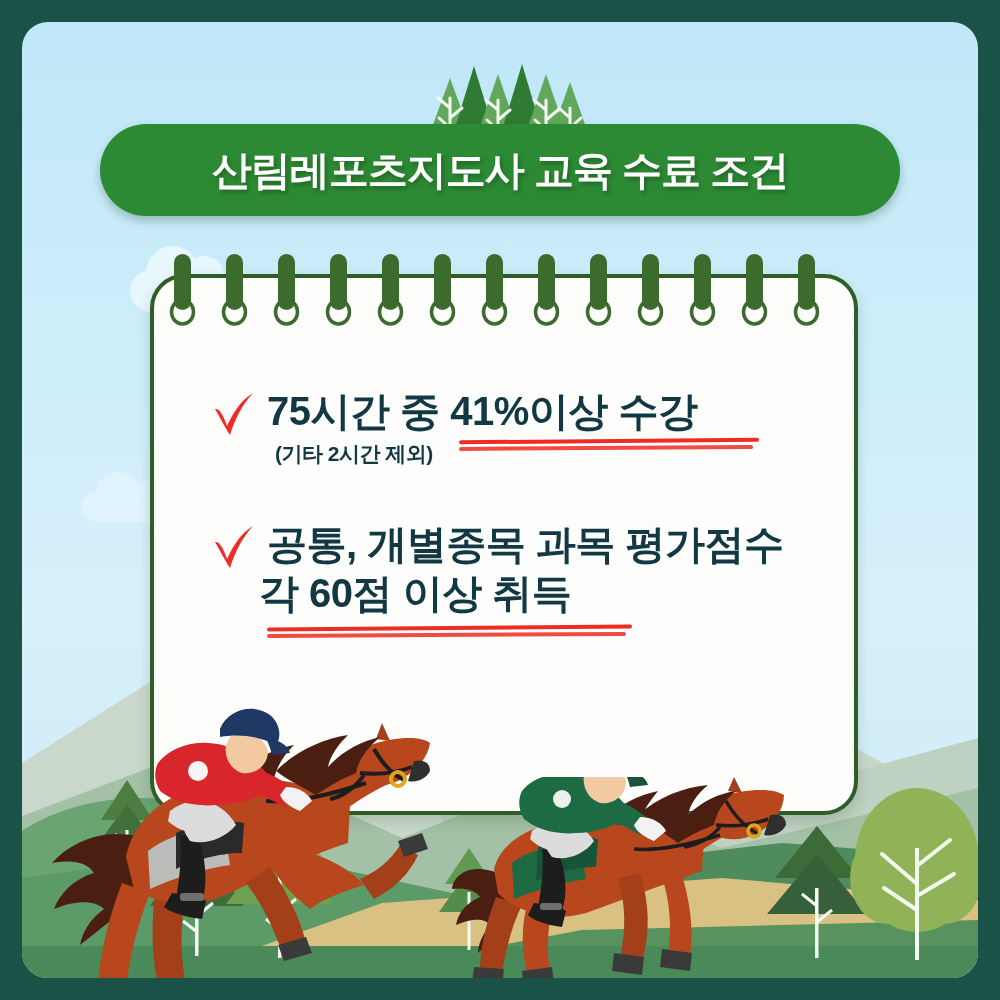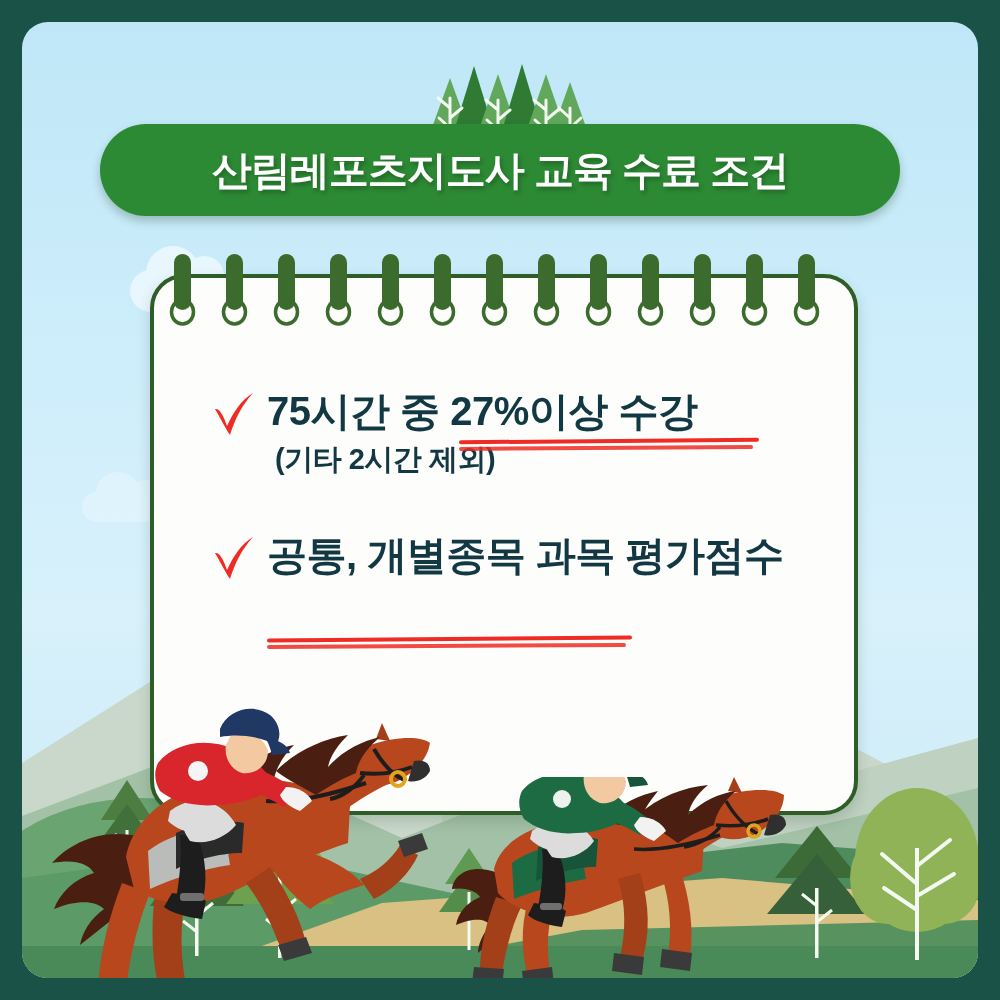--- a/index.html
+++ b/index.html
@@ -139,21 +139,21 @@
     display: block;
     font-size: 40px;
     font-weight: 700;
     color: #113843;
     line-height: 1.22;
     white-space: nowrap;
     letter-spacing: -.5px;
   }
   .sub {
     display: block;
-    font-size: 29px;
+    font-size: 21px;
     font-weight: 700;
     color: #113843;
     line-height: 1.35;
     margin-top: 4px;
     margin-left: 8px;
     white-space: nowrap;
     letter-spacing: -.5px;
   }
 
   
@@ -320,32 +320,33 @@
       </g>
     </svg>
 
     <div class="content">
 
       <div class="item">
         <svg class="check" viewBox="0 0 46 46">
           <path d="M4 17 C8 16, 12 22, 16 34 C22 21, 30 8, 42 1 C31 13, 24 27, 19 43 C14 36, 9 25, 4 17 Z" fill="#ee2b24"></path>
         </svg>
         <div class="item-lines">
-          <span class="line">75시간 중 27%이상 수강</span>
+          <span class="line">75시간 중 41%이상 수강</span>
           <span class="sub">(기타 2시간 제외)</span>
           <span class="uline u1"></span>
         </div>
       </div>
 
       <div class="item">
         <svg class="check" viewBox="0 0 46 46">
           <path d="M4 17 C8 16, 12 22, 16 34 C22 21, 30 8, 42 1 C31 13, 24 27, 19 43 C14 36, 9 25, 4 17 Z" fill="#ee2b24"></path>
         </svg>
         <div class="item-lines">
           <span class="line">공통, 개별종목 과목 평가점수</span>
+          <span class="line" style="margin-left:-8px">각 60점 이상 취득</span>
           <span class="uline u2"></span>
         </div>
       </div>
 
     </div>
 
     <svg class="horse-a" viewBox="0 0 400 335">
 
       <path d="M112 150 C72 140, 40 156, 22 176 C44 172, 58 176, 64 186 C44 192, 30 206, 24 222 C48 212, 66 214, 74 222 C60 232, 52 246, 50 258 C78 236, 106 214, 124 196 Z" fill="#4a1f12"></path>
 

